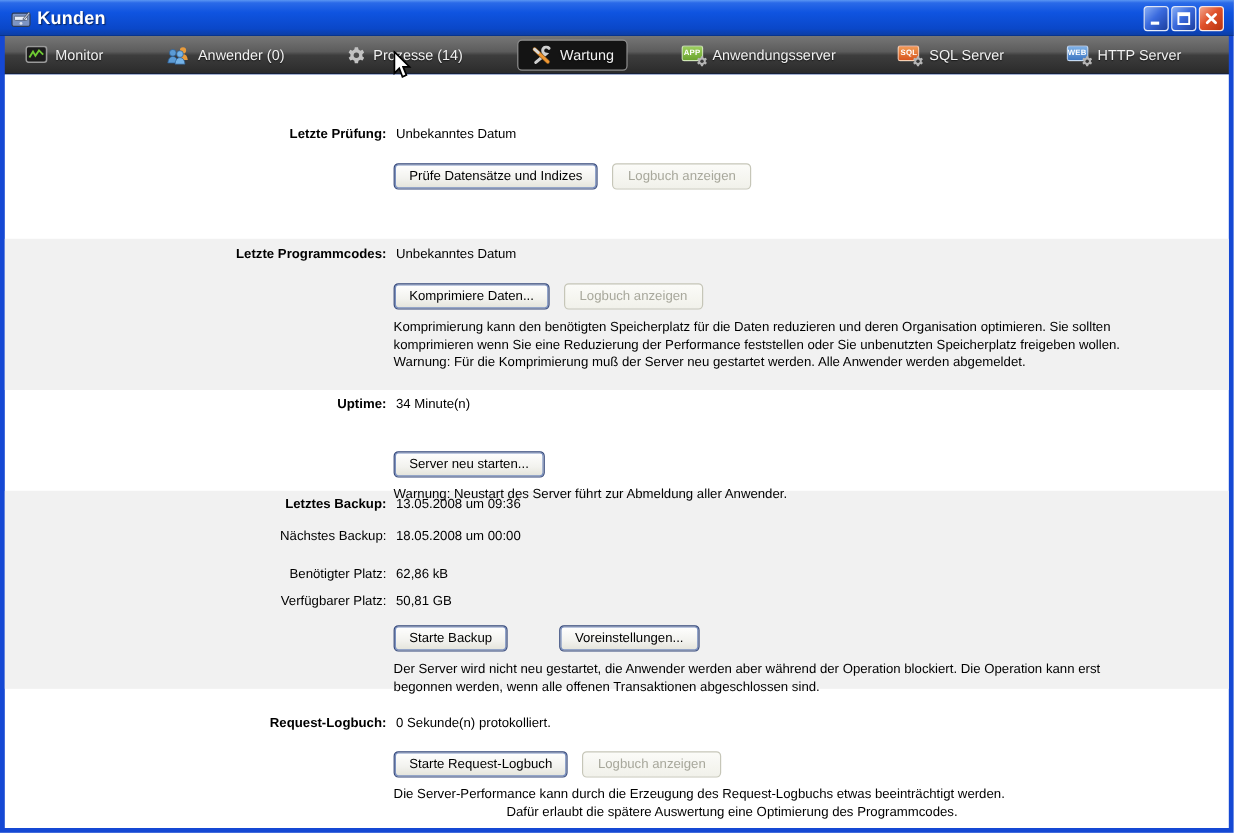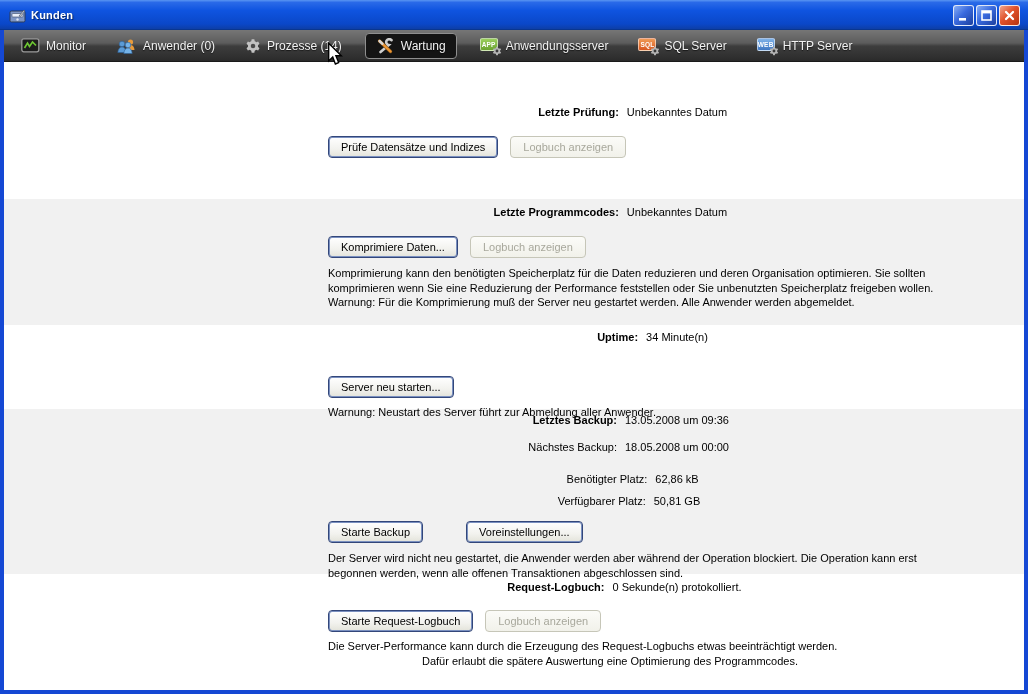--- a/index.html
+++ b/index.html
@@ -6,54 +6,54 @@
   html,body { width:1028px; height:694px; overflow:hidden; font-family:"Liberation Sans", sans-serif; }
   .window { position:absolute; inset:0; background:#1548d4; }
 
   
   .titlebar {
     position:absolute; top:0; left:0; right:0; height:30px;
     background:linear-gradient(180deg,#5a96f2 0%,#2a6ae8 8%,#0f54e0 35%,#0a47c8 80%,#0d3fa8 96%,#06307f 100%);
     display:flex; align-items:center; padding:0 6px;
   }
   .titlebar-icon { width:17px; height:17px; margin:0 5px 0 3px; flex:0 0 auto; }
-  .title-text { color:#fff; font-weight:bold; font-size:11px; text-shadow:1px 1px 1px rgba(0,0,0,.55); letter-spacing:.2px; }
+  .title-text { color:#fff; font-weight:bold; font-size:15px; text-shadow:1px 1px 1px rgba(0,0,0,.55); letter-spacing:.2px; }
   .controls { margin-left:auto; display:flex; gap:2px; padding-right:2px; }
   .wc { width:21px; height:21px; border-radius:3px; border:1px solid rgba(255,255,255,.85);
         display:flex; align-items:center; justify-content:center; }
   .wc.blue  { background:linear-gradient(135deg,#88aef5 0%,#3a6ade 45%,#1c3f9e 100%); }
   .wc.red   { background:linear-gradient(135deg,#f2a58c 0%,#e0512a 45%,#b8330e 100%); }
   .wc svg { display:block; }
 
   
   .toolbar {
     position:absolute; top:30px; left:4px; right:4px; height:32px;
     background:linear-gradient(180deg,#767676 0%,#5c5c5c 42%,#3d3d3d 52%,#303030 86%,#2a2a2a 100%);
     border-bottom:1px solid #1a1a1a;
-    display:flex; align-items:center; padding:0 10px; gap:16px;
+    display:flex; align-items:center; padding:0 10px; gap:38px;
   }
   .tab { display:flex; align-items:center; gap:6px; color:#f2f2f2; font-size:12px;
          text-shadow:0 1px 1px rgba(0,0,0,.6); padding:4px 6px; border-radius:4px;
          border:1px solid transparent; white-space:nowrap; cursor:default; }
   .tab.selected { background:#141414; border:1px solid #8f8f8f; padding:4px 10px; }
   .tab svg { display:block; }
   .srv { position:relative; width:20px; height:16px; flex:0 0 auto; }
   .srv .screen { position:absolute; top:0; left:0; width:18px; height:13px; border-radius:2px;
                  border:1px solid rgba(255,255,255,.55); display:flex; align-items:center; justify-content:center;
                  color:#fff; font-size:6.5px; font-weight:bold; letter-spacing:.2px; text-shadow:none; }
   .srv .gearlet { position:absolute; right:-2px; bottom:-2px; width:10px; height:10px; }
   .srv.green .screen { background:linear-gradient(180deg,#9ccf5e,#6aa32f); }
   .srv.orange .screen { background:linear-gradient(180deg,#f09a55,#d8571f); }
   .srv.blue .screen { background:linear-gradient(180deg,#7fb2e8,#3f77c2); }
 
   
   .content { position:absolute; top:62px; left:4px; right:4px; bottom:4px; background:#fff; color:#000; }
   .section { width:100%; font-size:11px; }
   .section.alt { background:#f1f1f1; }
-  .hrow { display:flex; align-items:baseline; line-height:14px;justify-content:center; }
+  .hrow { display:flex; align-items:baseline; line-height:14px; }
   .lbl { flex:0 0 318px; text-align:right; font-weight:bold; }
   .lbl.normal { font-weight:normal; }
   .val { margin-left:8px; }
   .ccol { margin-left:324px; }
   .btnrow { display:flex; gap:12px; }
   .btn {
     height:22px; padding:0 12px; font-family:"Liberation Sans",sans-serif; font-size:11px; color:#000;
     background:linear-gradient(180deg,#ffffff 0%,#f2f2ee 60%,#e3e3da 100%);
     border:1px solid #33477a; border-radius:4px;
     box-shadow:0 0 0 1px #7a90c0 inset; cursor:default; white-space:nowrap;
@@ -77,21 +77,21 @@
   #sec-uptime .btnrow { margin-top:32px; }
   #sec-uptime .desc { margin-top:7px; }
 
   #sec-backup { height:165px; padding-top:4px; }
   #sec-backup .hrow.r2 { margin-top:13px; }
   #sec-backup .hrow.r3 { margin-top:18px; }
   #sec-backup .hrow.r4 { margin-top:8px; }
   #sec-backup .btnrow { margin-top:13px;gap:43px; }
   #sec-backup .desc { margin-top:8px; width:600px; }
 
-  #sec-request { height:100px; padding-top:6px; }
+  #sec-request { height:100px; padding-top:22px; }
   #sec-request .btnrow { margin-top:16px; }
   #sec-request .desc { margin-top:7px; }
   #sec-request .desc .line2 { margin-left:94px; }
 
   
   .cursor { position:absolute; left:327px; top:42px; width:16px; height:24px; z-index:50; pointer-events:none; }
 </style>
 </head>
 <body>
 

